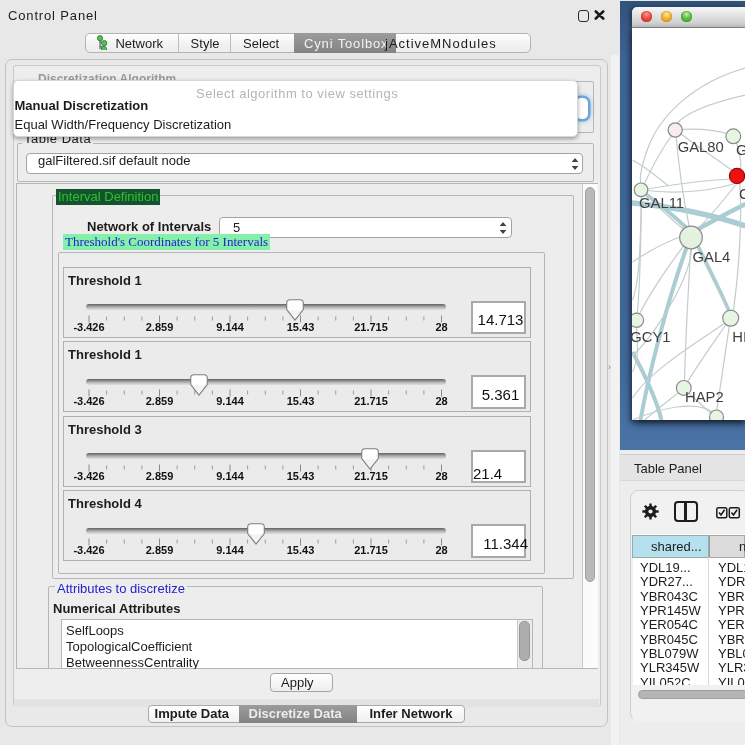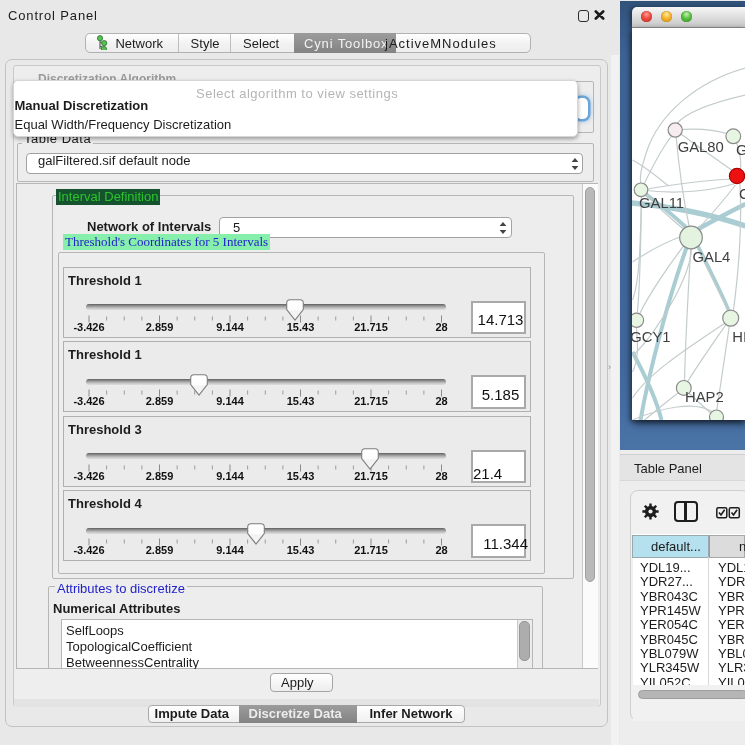--- a/index.html
+++ b/index.html
@@ -161,21 +161,21 @@
 <defs>
       <linearGradient id="tg2" x1="0" y1="0" x2="0" y2="1">
         <stop offset="0" stop-color="#ffffff"></stop>
         <stop offset="0.5" stop-color="#fdfdfd"></stop>
         <stop offset="0.55" stop-color="#f2f2f2"></stop>
         <stop offset="1" stop-color="#f7f7f7"></stop>
       </linearGradient>
     </defs>
   </svg>
 <div class="abs" style="left:470.5px;top:375.0px;width:55.5px;height:33.5px;background:#ffffff;border:2px solid #a9a9a9;box-sizing:border-box;"></div>
-<div class="abs" style="left:473px;top:386.5px;width:55px;text-align:center;font-size:15px;line-height:15px;color:#111;">5.185</div>
+<div class="abs" style="left:473px;top:386.5px;width:55px;text-align:center;font-size:15px;line-height:15px;color:#111;">5.361</div>
 
 <div class="abs" style="left:63px;top:415.5px;width:468px;height:71px;border:1px solid #b0b0b0;background:#ebebeb;box-sizing:border-box;"></div>
 <div class="abs t13" style="left:68px;top:421.5px;font-weight:bold;">Threshold 3</div>
 <div class="abs" style="left:86px;top:453.0px;width:360px;height:6px;border-radius:3px;background:linear-gradient(180deg,#5e5e5e 0%,#8f8f8f 30%,#c6c6c6 70%,#dedede 100%);"></div>
 <svg class="abs" style="left:63px;top:415.5px;" width="468" height="71" viewBox="0 0 468 71">
     <line x1="26.00" y1="48.5" x2="26.00" y2="55.5" stroke="#8a8a8a" stroke-width="1"></line>
     <line x1="43.62" y1="49.5" x2="43.62" y2="53.5" stroke="#9a9a9a" stroke-width="1"></line>
     <line x1="61.25" y1="49.5" x2="61.25" y2="53.5" stroke="#9a9a9a" stroke-width="1"></line>
     <line x1="78.88" y1="49.5" x2="78.88" y2="53.5" stroke="#9a9a9a" stroke-width="1"></line>
     <line x1="96.50" y1="48.5" x2="96.50" y2="55.5" stroke="#8a8a8a" stroke-width="1"></line>
@@ -364,19 +364,19 @@
 <svg class="abs" style="left:716px;top:507px;" width="25" height="12" viewBox="0 0 25 12">
   <rect x="0.8" y="0.8" width="10" height="10" rx="1.5" fill="none" stroke="#1d1d1d" stroke-width="1.5"></rect>
   <path d="M3 5.5 L5 8 L8.6 2.7" stroke="#1d1d1d" stroke-width="1.6" fill="none"></path>
   <rect x="13.3" y="0.8" width="10" height="10" rx="1.5" fill="none" stroke="#1d1d1d" stroke-width="1.5"></rect>
   <path d="M15.5 5.5 L17.5 8 L21.1 2.7" stroke="#1d1d1d" stroke-width="1.6" fill="none"></path>
 </svg>
 
 <div class="abs" style="left:633px;top:534px;width:112px;height:150.5px;background:#ffffff;"></div>
 <div class="abs" style="left:632px;top:534.5px;width:76.5px;height:23.5px;background:#b5e0ee;border:1px solid #9aa9ae;box-sizing:border-box;"></div>
 <div class="abs" style="left:708.5px;top:534.5px;width:36.5px;height:23.5px;background:#dcdcdc;border:1px solid #a8a8a8;border-left:1px solid #9a9a9a;box-sizing:border-box;"></div>
-<div class="abs t13" style="left:651px;top:538.5px;">default...</div>
+<div class="abs t13" style="left:651px;top:538.5px;">shared...</div>
 <div class="abs t13" style="left:739px;top:538.5px;">n</div>
 <div class="abs" style="left:708px;top:557px;width:1px;height:127.5px;background:#d8d8d8;"></div>
 <div class="abs t13" id="tcol1" style="left:640px;top:561px;line-height:14.35px;">YDL19...<br>YDR27...<br>YBR043C<br>YPR145W<br>YER054C<br>YBR045C<br>YBL079W<br>YLR345W<br>YIL052C</div>
 <div class="abs t13" id="tcol2" style="left:718px;top:561px;line-height:14.35px;">YDL1...<br>YDR2...<br>YBR0...<br>YPR1...<br>YER0...<br>YBR0...<br>YBL0...<br>YLR3...<br>YIL0...</div>
 <div class="abs" style="left:633px;top:684.5px;width:112px;height:36px;background:#f1f1f1;"></div>
 <div class="abs" style="left:638px;top:690px;width:110px;height:9px;background:#b5b5b5;border:1px solid #9d9d9d;border-radius:5px;box-sizing:border-box;"></div>
 
 </body></html>

